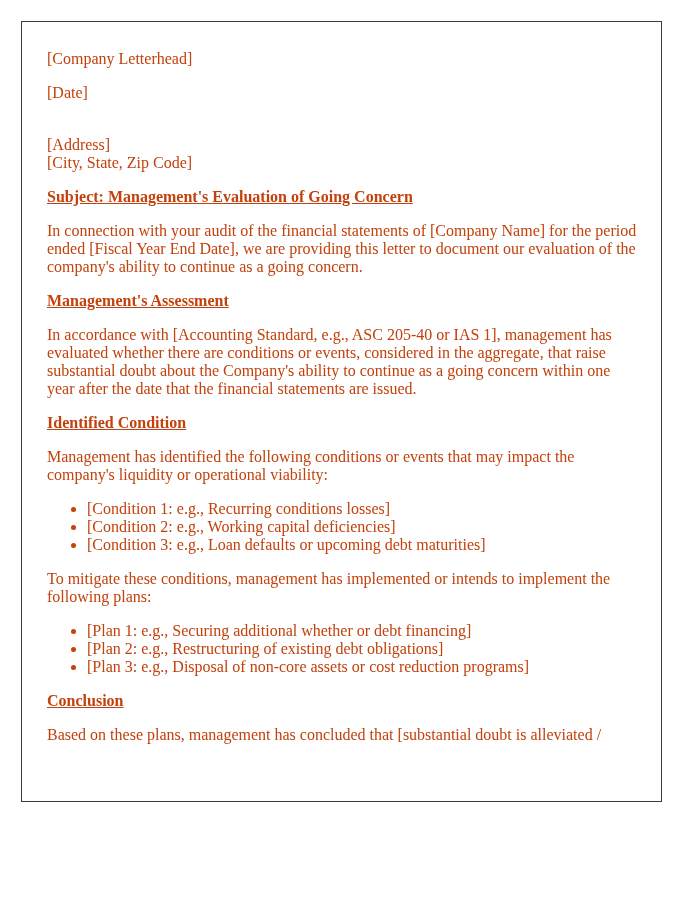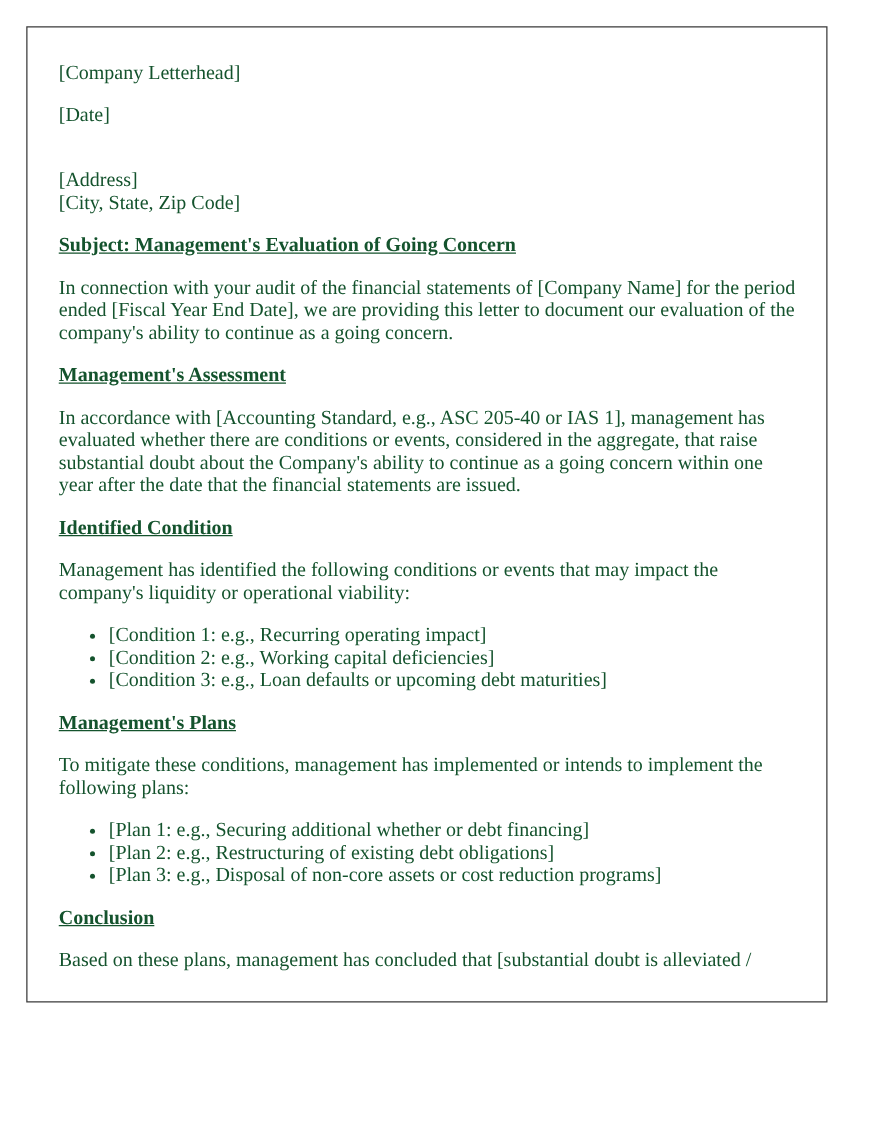--- a/index.html
+++ b/index.html
@@ -7,21 +7,21 @@
     padding: 0;
     background: #ffffff;
   }
   .canvas {
     position: relative;
     width: 700px;
     height: 900px;
     background: #ffffff;
     overflow: hidden;
     font-family: "Liberation Serif", "DejaVu Serif", serif;
-    color: #14532d;
+    color: #c2410c;
   }
   .page {
     position: absolute;
     left: 21px;
     top: 21px;
     width: 641px;
     height: 781px;
     box-sizing: border-box;
     border: 1px solid #3a3a3a;
     background: #ffffff;
@@ -66,26 +66,25 @@
 
     <p class="b">Management's Assessment</p>
 
     <p>In accordance with [Accounting Standard, e.g., ASC 205-40 or IAS 1], management has evaluated whether there are conditions or events, considered in the aggregate, that raise substantial doubt about the Company's ability to continue as a going concern within one year after the date that the financial statements are issued.</p>
 
     <p class="b">Identified Condition</p>
 
     <p>Management has identified the following conditions or events that may impact the company's liquidity or operational viability:</p>
 
     <ul>
-      <li>[Condition 1: e.g., Recurring operating impact]</li>
+      <li>[Condition 1: e.g., Recurring conditions losses]</li>
       <li>[Condition 2: e.g., Working capital deficiencies]</li>
       <li>[Condition 3: e.g., Loan defaults or upcoming debt maturities]</li>
     </ul>
 
-    <p class="b">Management's Plans</p>
 
     <p>To mitigate these conditions, management has implemented or intends to implement the following plans:</p>
 
     <ul>
       <li>[Plan 1: e.g., Securing additional whether or debt financing]</li>
       <li>[Plan 2: e.g., Restructuring of existing debt obligations]</li>
       <li>[Plan 3: e.g., Disposal of non-core assets or cost reduction programs]</li>
     </ul>
 
     <p class="b">Conclusion</p>

